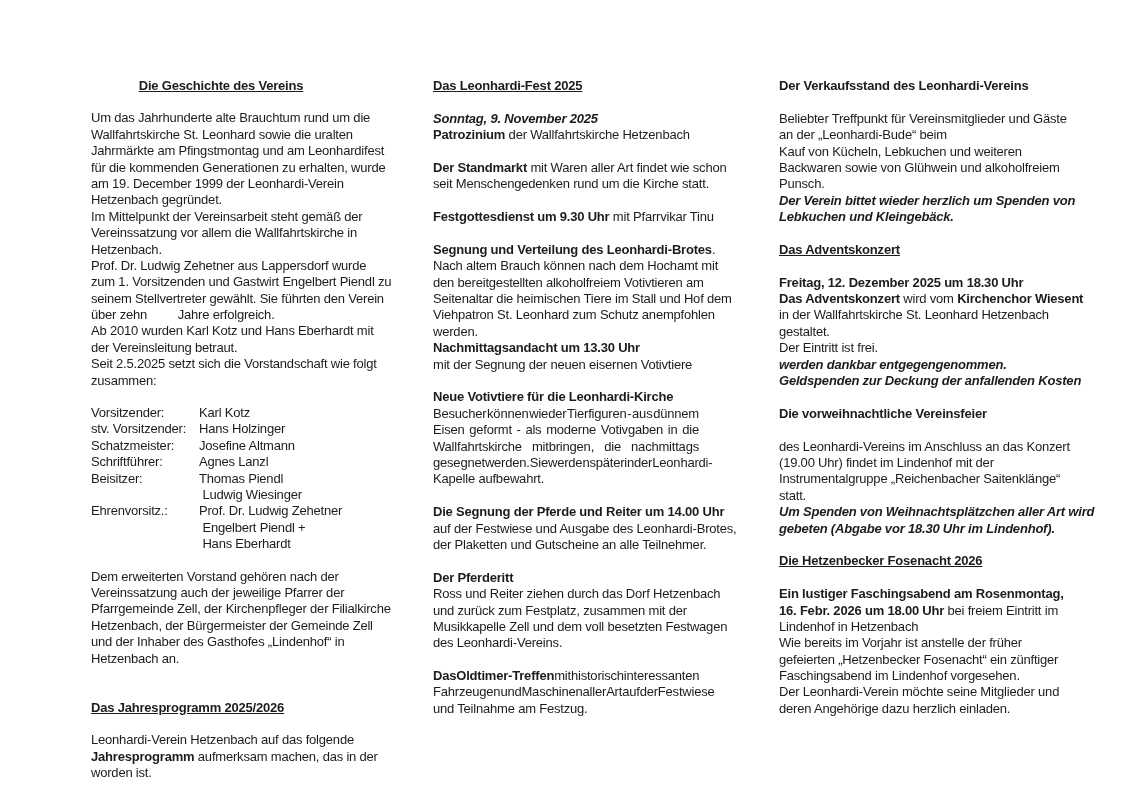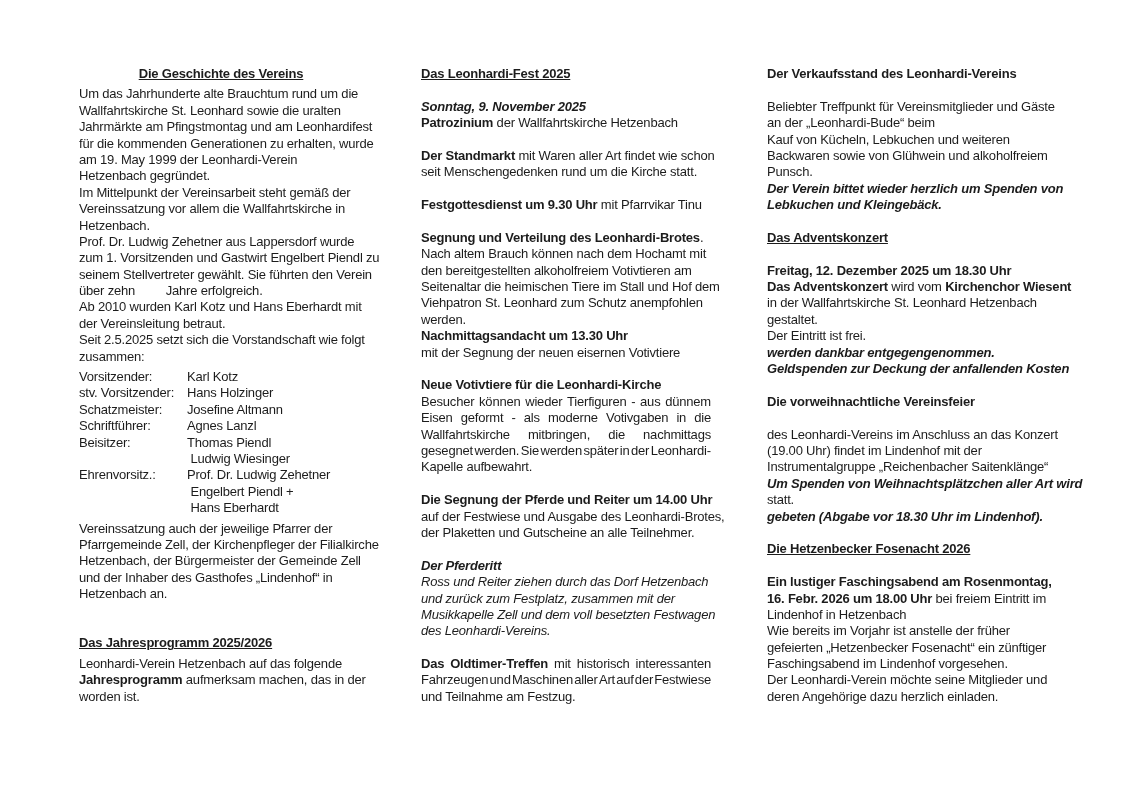--- a/index.html
+++ b/index.html
@@ -17,21 +17,21 @@
     font-family: "Liberation Sans", sans-serif;
     font-size: 13px;
     letter-spacing: -0.2px;
     line-height: 16.4px;
   }
   .col { position: absolute; top: 62px; }
   #col-geschichte { left: 75px;  width: 292px; }
   #col-fest       { left: 417px; width: 298px; }
   #col-weitere    { left: 763px; width: 298px; }
 
-  .block { margin: 4px; }
+  .block { margin: 16px; }
   .heading { font-weight: bold; white-space: nowrap; }
   .heading.u { text-decoration: underline; }
   .heading.c { text-align: center; white-space: normal; }
 
   .line { white-space: nowrap; height: 16.4px; }
   .jline {
     display: flex;
     justify-content: space-between;
     white-space: nowrap;
     height: 16.4px;
@@ -46,21 +46,21 @@
 <body>
 
 <div id="page">
   <div class="col" id="col-geschichte">
       <div class="block heading c u" style="margin-bottom: 0px;">Die Geschichte des Vereins</div>
       <div class="block" style="margin-bottom: 0px;">
         <div class="line"><span>Um das Jahrhunderte alte Brauchtum rund um die</span></div>
         <div class="line"><span>Wallfahrtskirche St. Leonhard sowie die uralten</span></div>
         <div class="line"><span>Jahrmärkte am Pfingstmontag und am Leonhardifest</span></div>
         <div class="line"><span>für die kommenden Generationen zu erhalten, wurde</span></div>
-        <div class="line"><span>am 19. May 1999 der Leonhardi-Verein</span></div>
+        <div class="line"><span>am 19. December 1999 der Leonhardi-Verein</span></div>
         <div class="line"><span>Hetzenbach gegründet.</span></div>
         <div class="line"><span>Im Mittelpunkt der Vereinsarbeit steht gemäß der</span></div>
         <div class="line"><span>Vereinssatzung vor allem die Wallfahrtskirche in</span></div>
         <div class="line"><span>Hetzenbach.</span></div>
         <div class="line"><span>Prof. Dr. Ludwig Zehetner aus Lappersdorf wurde</span></div>
         <div class="line"><span>zum 1. Vorsitzenden und Gastwirt Engelbert Piendl zu</span></div>
         <div class="line"><span>seinem Stellvertreter gewählt. Sie führten den Verein</span></div>
         <div class="line"><span>über zehn&nbsp;&nbsp;&nbsp;&nbsp;&nbsp;&nbsp;&nbsp;&nbsp; Jahre erfolgreich.</span></div>
         <div class="line"><span>Ab 2010 wurden Karl Kotz und Hans Eberhardt mit</span></div>
         <div class="line"><span>der Vereinsleitung betraut.</span></div>
@@ -81,20 +81,21 @@
         <div class="cell"></div>
         <div class="cell">&nbsp;Ludwig Wiesinger</div>
         <div class="cell">Ehrenvorsitz.:</div>
         <div class="cell">Prof. Dr. Ludwig Zehetner</div>
         <div class="cell"></div>
         <div class="cell">&nbsp;Engelbert Piendl +</div>
         <div class="cell"></div>
         <div class="cell">&nbsp;Hans Eberhardt</div>
       </div>
       <div class="block" style="margin-bottom: 32.8px;">
+        <div class="line"><span>Dem erweiterten Vorstand gehören nach der</span></div>
         <div class="line"><span>Vereinssatzung auch der jeweilige Pfarrer der</span></div>
         <div class="line"><span>Pfarrgemeinde Zell, der Kirchenpfleger der Filialkirche</span></div>
         <div class="line"><span>Hetzenbach, der Bürgermeister der Gemeinde Zell</span></div>
         <div class="line"><span>und der Inhaber des Gasthofes „Lindenhof“ in</span></div>
         <div class="line"><span>Hetzenbach an.</span></div>
       </div>
       <div class="block heading u" style="margin-bottom: 0px;">Das Jahresprogramm 2025/2026</div>
       <div class="block" style="margin-bottom: 0px;">
         <div class="line"><span>Leonhardi-Verein Hetzenbach auf das folgende</span></div>
         <div class="line"><span class="b">Jahresprogramm</span><span> aufmerksam machen, das in der</span></div>
@@ -161,21 +162,21 @@
           <span>der</span>
           <span>Leonhardi-</span>
         </div>
         <div class="line"><span>Kapelle aufbewahrt.</span></div>
       </div>
       <div class="block" style="margin-bottom: 16.4px;">
         <div class="line"><span class="b">Die Segnung der Pferde und Reiter um 14.00 Uhr</span></div>
         <div class="line"><span>auf der Festwiese und Ausgabe des Leonhardi-Brotes,</span></div>
         <div class="line"><span>der Plaketten und Gutscheine an alle Teilnehmer.</span></div>
       </div>
-      <div class="block" style="margin-bottom: 16.4px; font-style: italic;">
+      <div class="block" style="margin-bottom: 16.4px;">
         <div class="line"><span class="b">Der Pferderitt</span></div>
         <div class="line"><span>Ross und Reiter ziehen durch das Dorf Hetzenbach</span></div>
         <div class="line"><span>und zurück zum Festplatz, zusammen mit der</span></div>
         <div class="line"><span>Musikkapelle Zell und dem voll besetzten Festwagen</span></div>
         <div class="line"><span>des Leonhardi-Vereins.</span></div>
       </div>
       <div class="block" style="margin-bottom: 0px;">
         <div class="jline">
           <span class="b">Das</span>
           <span class="b">Oldtimer-Treffen</span>
@@ -219,22 +220,22 @@
         <div class="line"><span class="bi">werden dankbar entgegengenommen.</span></div>
         <div class="line"><span class="bi">Geldspenden zur Deckung der anfallenden Kosten</span></div>
       </div>
       <div class="block" style="margin-bottom: 16.4px;">
         <div class="line"><span class="b">Die vorweihnachtliche Vereinsfeier</span></div>
       </div>
       <div class="block" style="margin-bottom: 16.4px;">
         <div class="line"><span>des Leonhardi-Vereins im Anschluss an das Konzert</span></div>
         <div class="line"><span>(19.00 Uhr) findet im Lindenhof mit der</span></div>
         <div class="line"><span>Instrumentalgruppe „Reichenbacher Saitenklänge“</span></div>
+        <div class="line"><span>statt.</span></div>
         <div class="line"><span class="bi">Um Spenden von Weihnachtsplätzchen aller Art wird</span></div>
-        <div class="line"><span>statt.</span></div>
         <div class="line"><span class="bi">gebeten (Abgabe vor 18.30 Uhr im Lindenhof).</span></div>
       </div>
       <div class="block heading u" style="margin-bottom: 16.4px;">Die Hetzenbecker Fosenacht 2026</div>
       <div class="block" style="margin-bottom: 0px;">
         <div class="line"><span class="b">Ein lustiger Faschingsabend am Rosenmontag,</span></div>
         <div class="line"><span class="b">16. Febr. 2026 um 18.00 Uhr</span><span> bei freiem Eintritt im</span></div>
         <div class="line"><span>Lindenhof in Hetzenbach</span></div>
         <div class="line"><span>Wie bereits im Vorjahr ist anstelle der früher</span></div>
         <div class="line"><span>gefeierten „Hetzenbecker Fosenacht“ ein zünftiger</span></div>
         <div class="line"><span>Faschingsabend im Lindenhof vorgesehen.</span></div>

